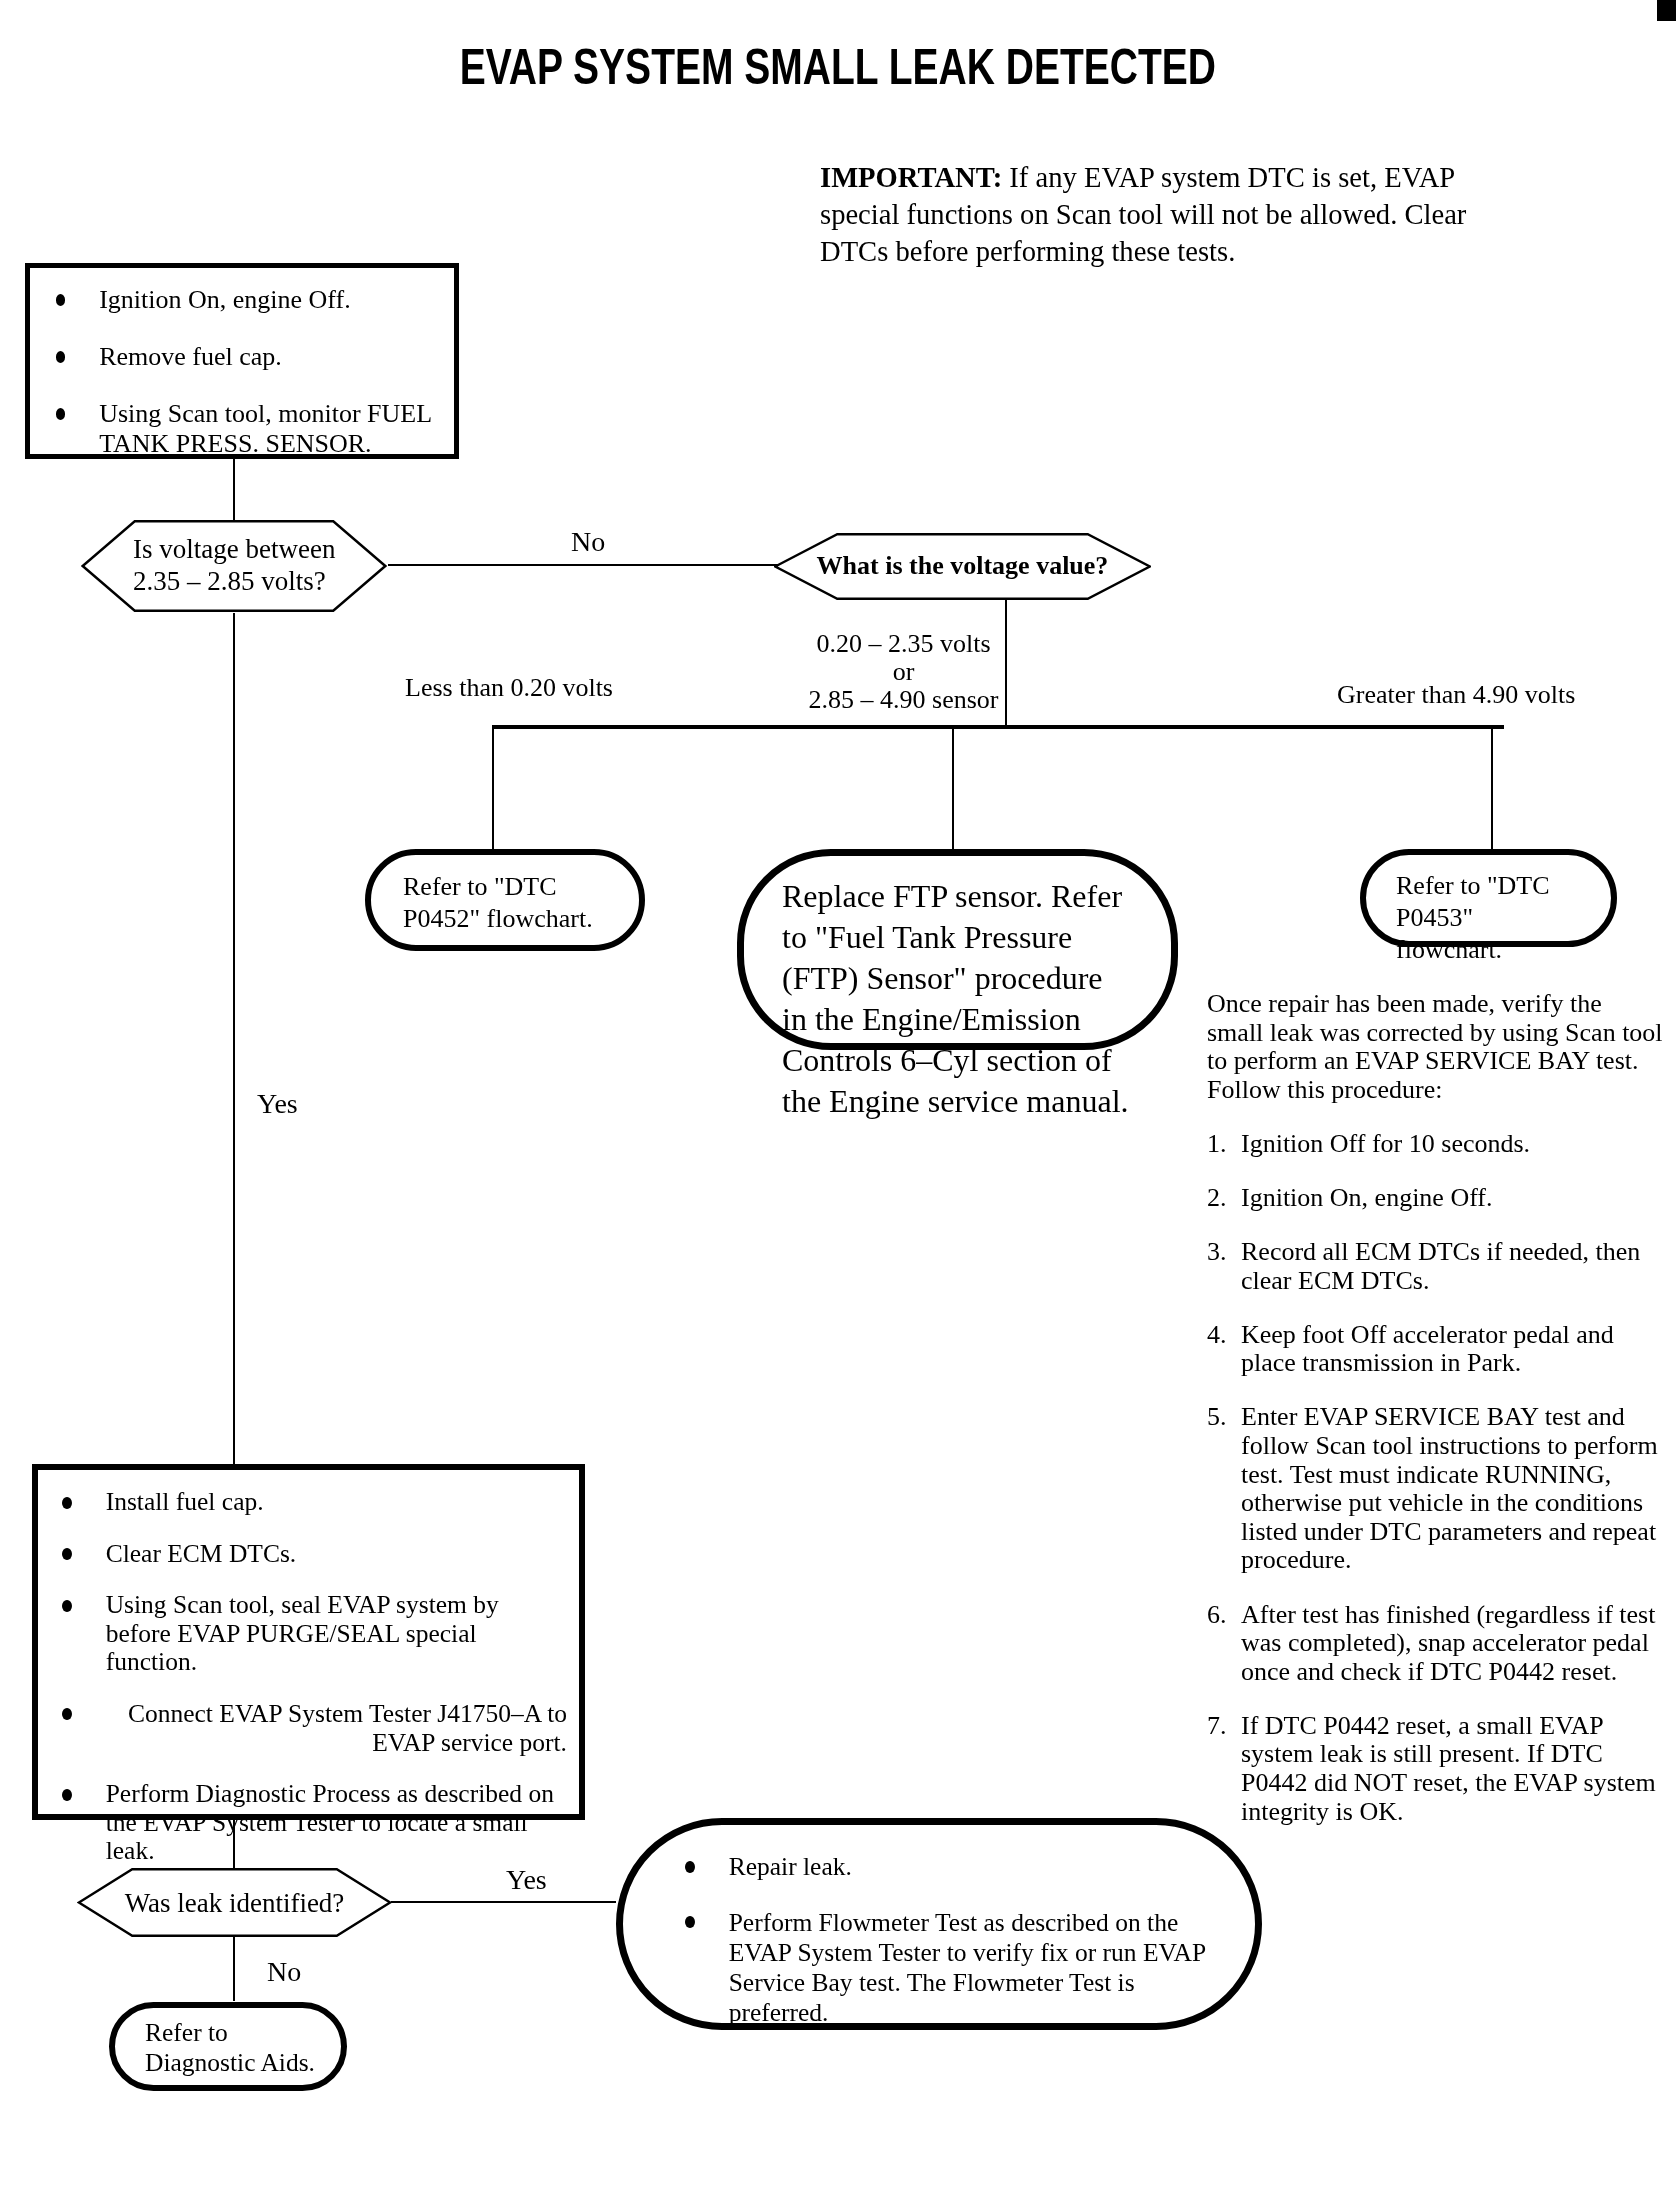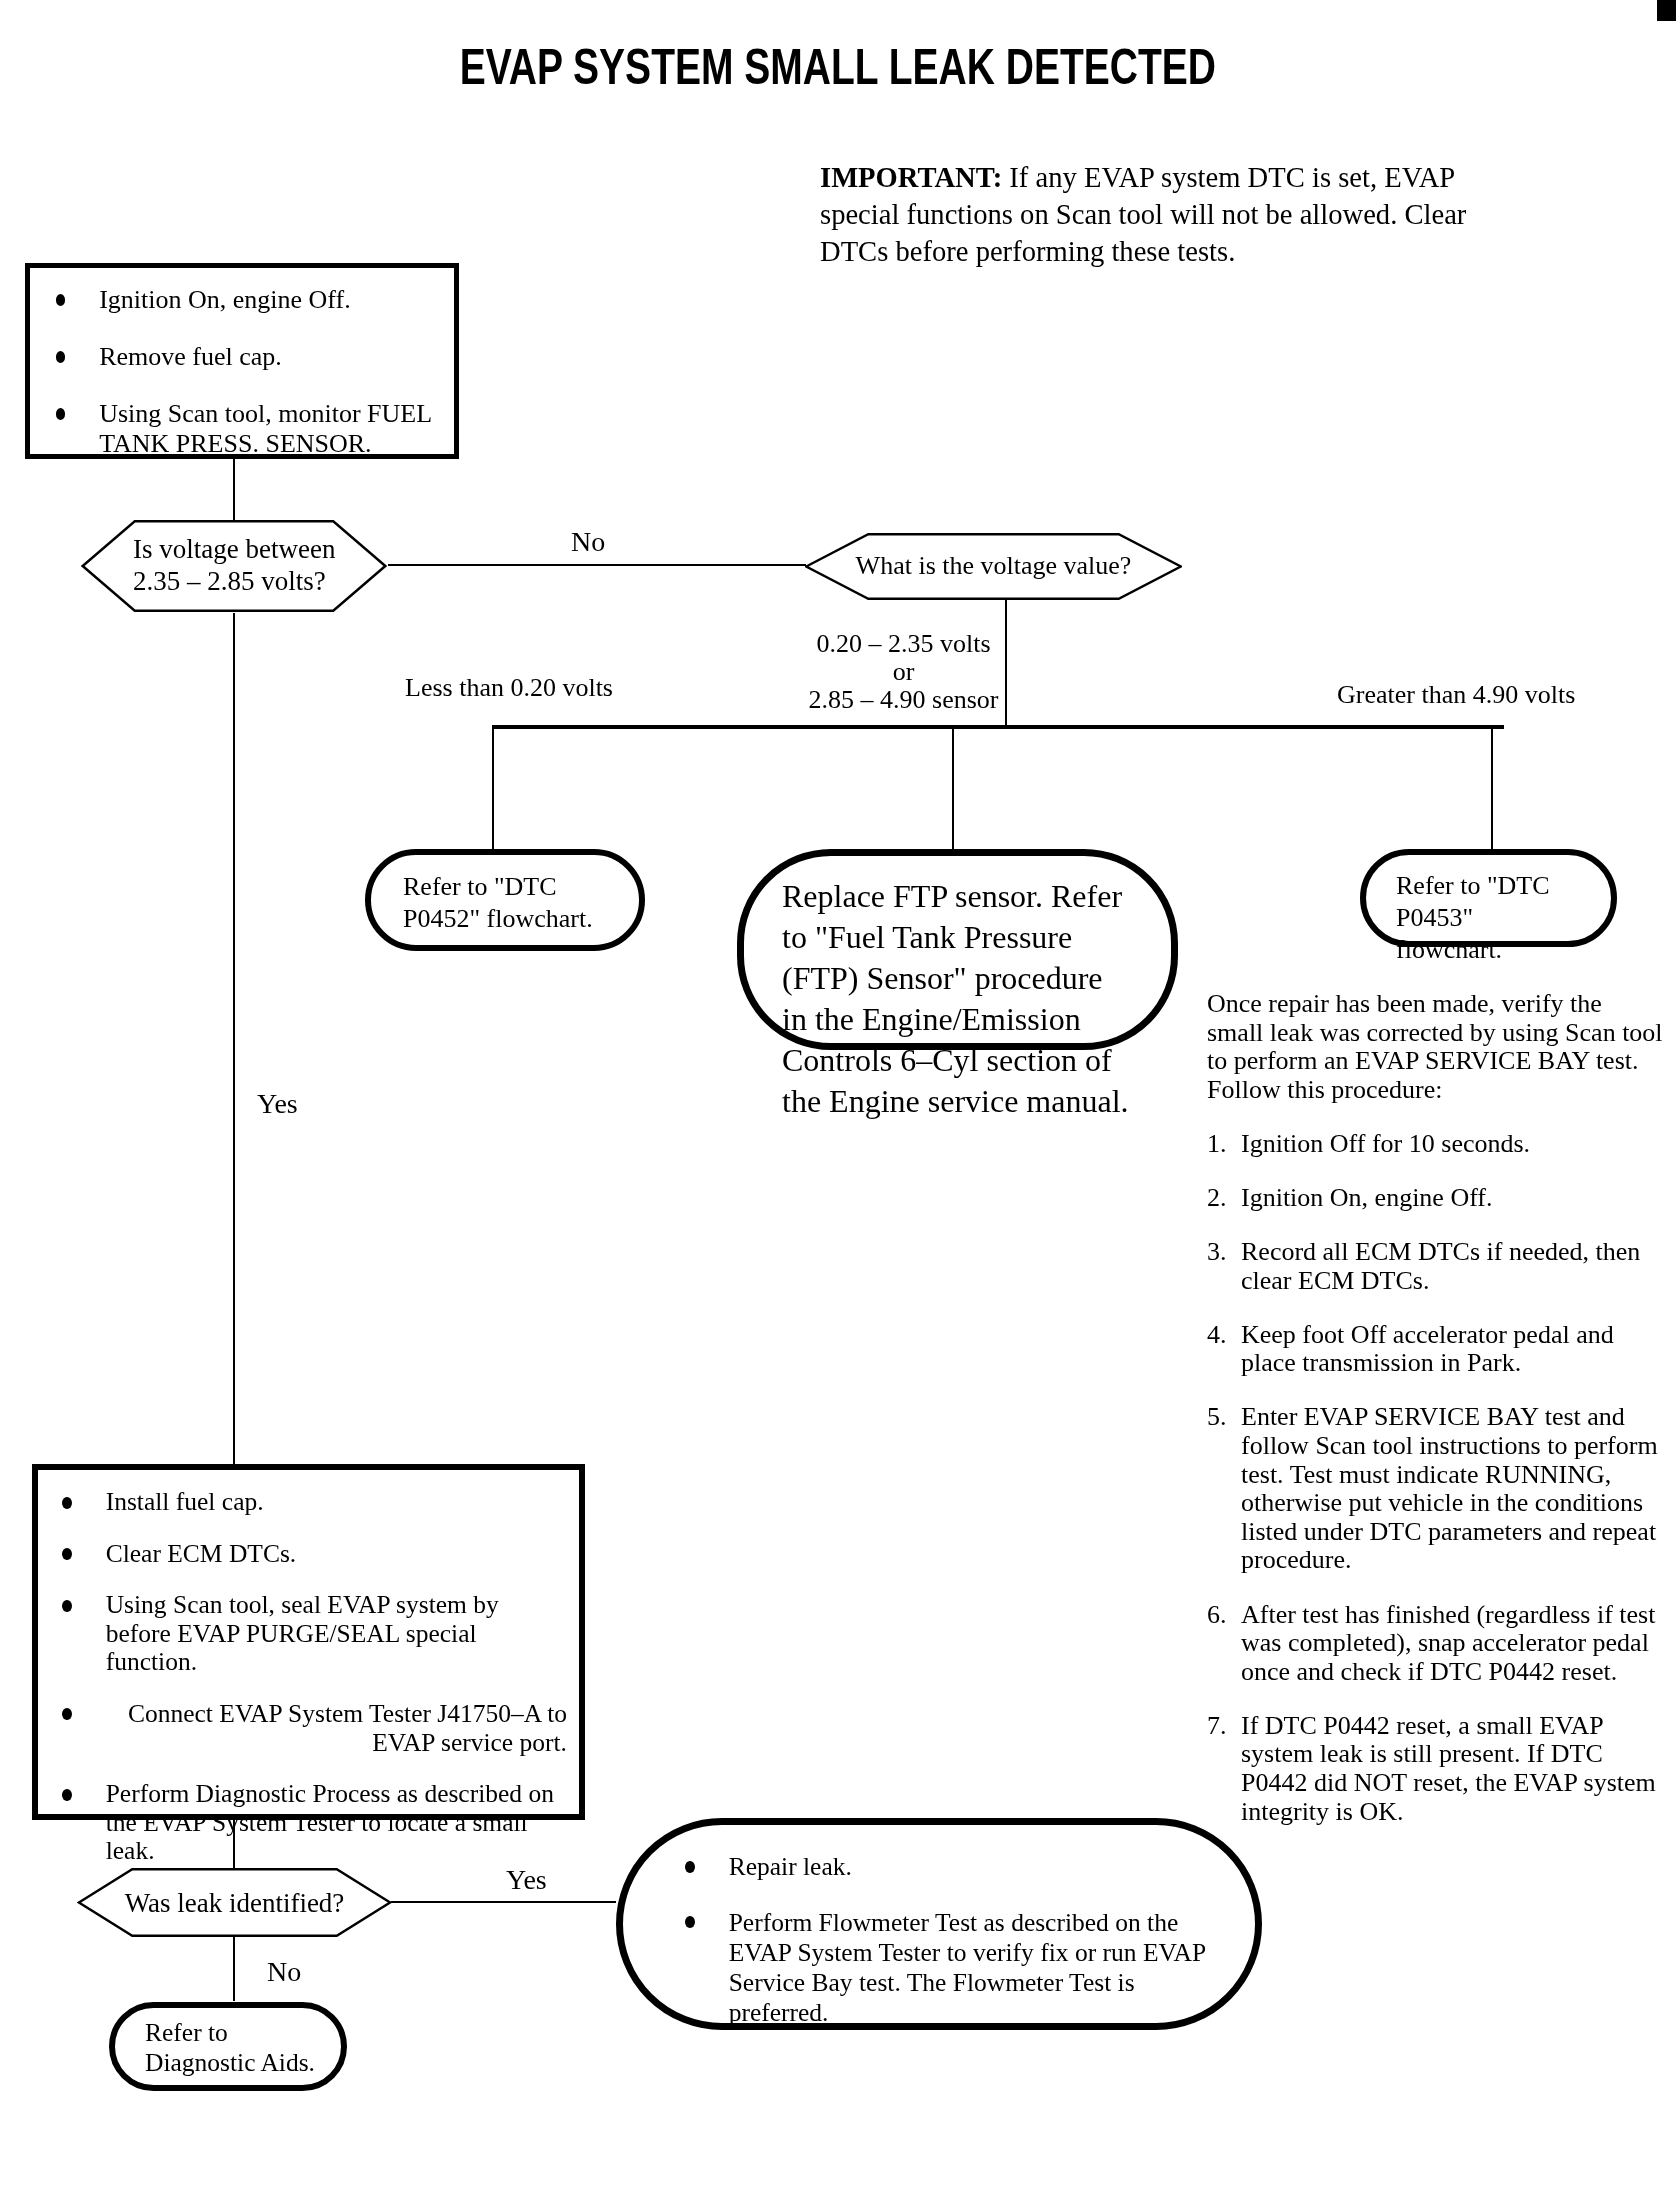--- a/index.html
+++ b/index.html
@@ -63,21 +63,21 @@
   <div class="hexwrap" style="left:81px;top:520px;width:306px;height:92px;">
     <svg width="306" height="92" viewBox="0 0 504 152">
       <polygon points="2,76 88,2 416,2 502,76 416,150 88,150" fill="#ffffff" stroke="#000000" stroke-width="4"></polygon>
     </svg>
     <div class="hexlabel" style="left:52px;top:13.4px;width:225px;font-size:27px;line-height:32px;">Is voltage between 2.35 – 2.85 volts?</div>
   </div>
 
   <div class="line" style="left:388px;top:564px;width:418px;height:1.8px;"></div>
   <div class="lbl" style="left:571px;top:526px;">No</div>
 
-  <div class="hexwrap" style="left:805px;top:533px;width:377px;height:82px;">
+  <div class="hexwrap" style="left:774px;top:533px;width:377px;height:82px;font-weight:bold;">
     <svg width="377" height="67" viewBox="0 0 620 110">
       <polygon points="2,55 104,2 516,2 618,55 516,108 104,108" fill="#ffffff" stroke="#000000" stroke-width="4"></polygon>
     </svg>
     <div class="hexlabel" style="left:0;top:18px;width:377px;text-align:center;font-size:26px;white-space:nowrap;">What is the voltage value?</div>
   </div>
 
   <div class="line" style="left:1005px;top:600px;width:1.8px;height:126px;"></div>
 
   <div class="branch-lbl" style="left:405px;top:673px;">Less than 0.20 volts</div>
   <div class="branch-lbl" style="left:802px;top:630px;width:203px;text-align:center;line-height:28px;">

